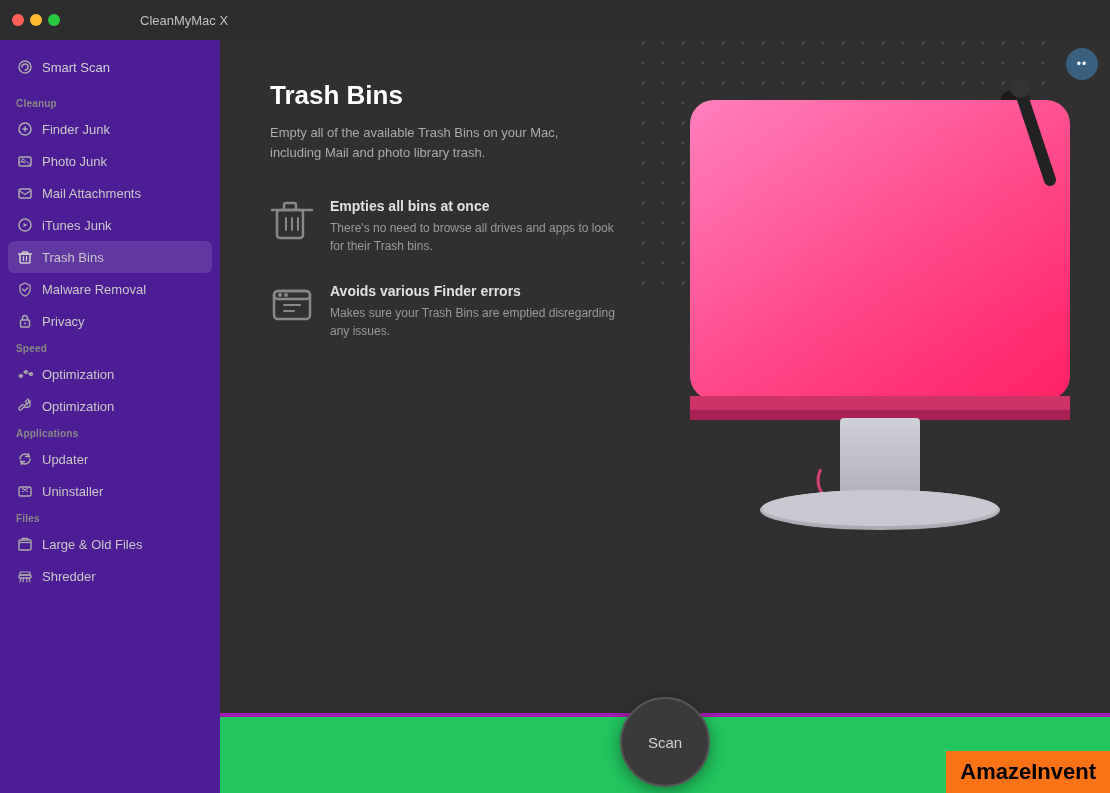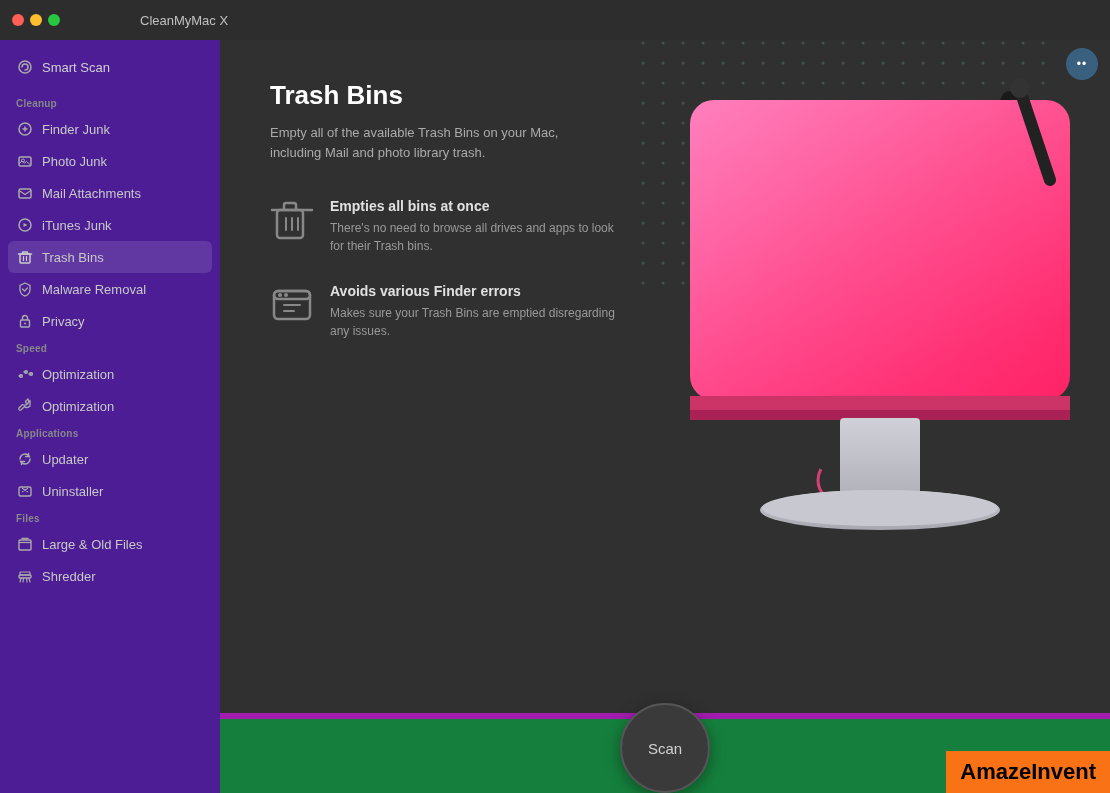--- a/index.html
+++ b/index.html
@@ -176,24 +176,24 @@
     .feature-text p {
       font-size: 12px;
       color: #999;
       line-height: 1.5;
     }
 
     
     .bottom-bar {
       height: 80px;
       display: flex;
-      align-items: flex-end;
+      align-items: flex-start;
       justify-content: center;
-      background: #15803d;
-      border-top: 6px solid #a21caf;
+      background: #22c55e;
+      border-top: 4px solid #a21caf;
       position: relative;
       z-index: 2;
     }
 
     .scan-button {
       width: 90px;
       height: 90px;
       border-radius: 50%;
       background: #3a3a3a;
       border: 2px solid #555;

